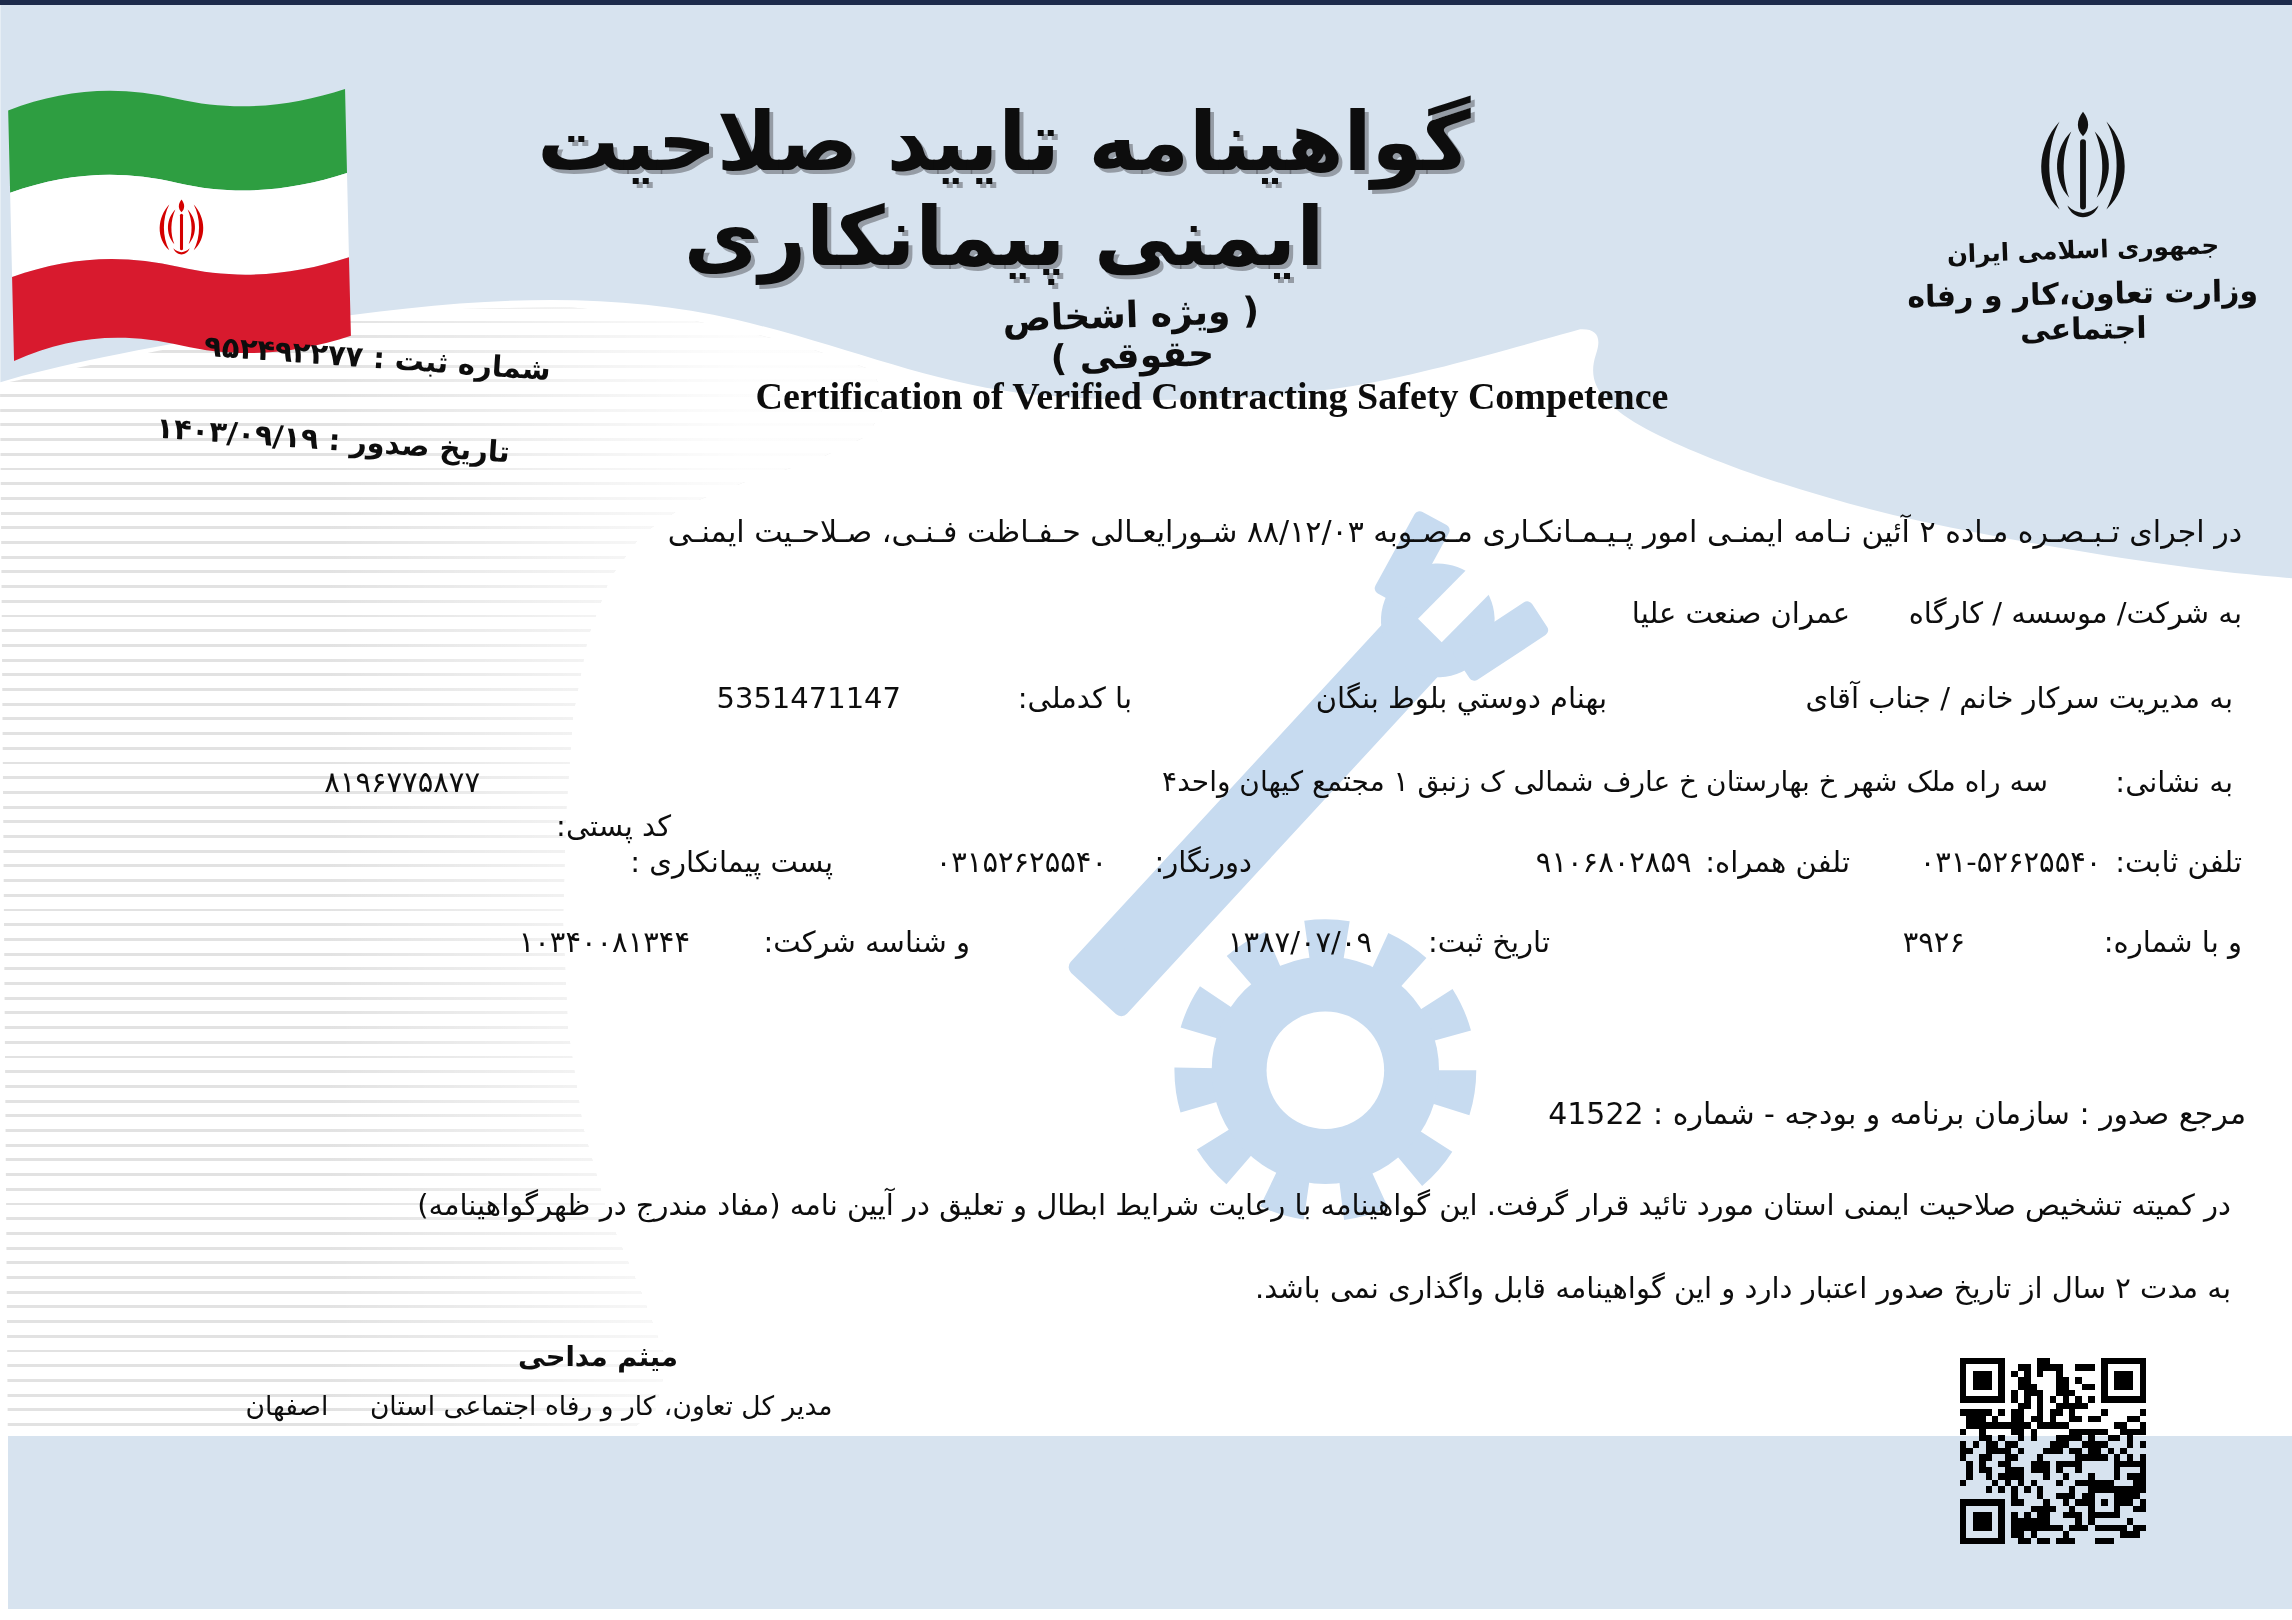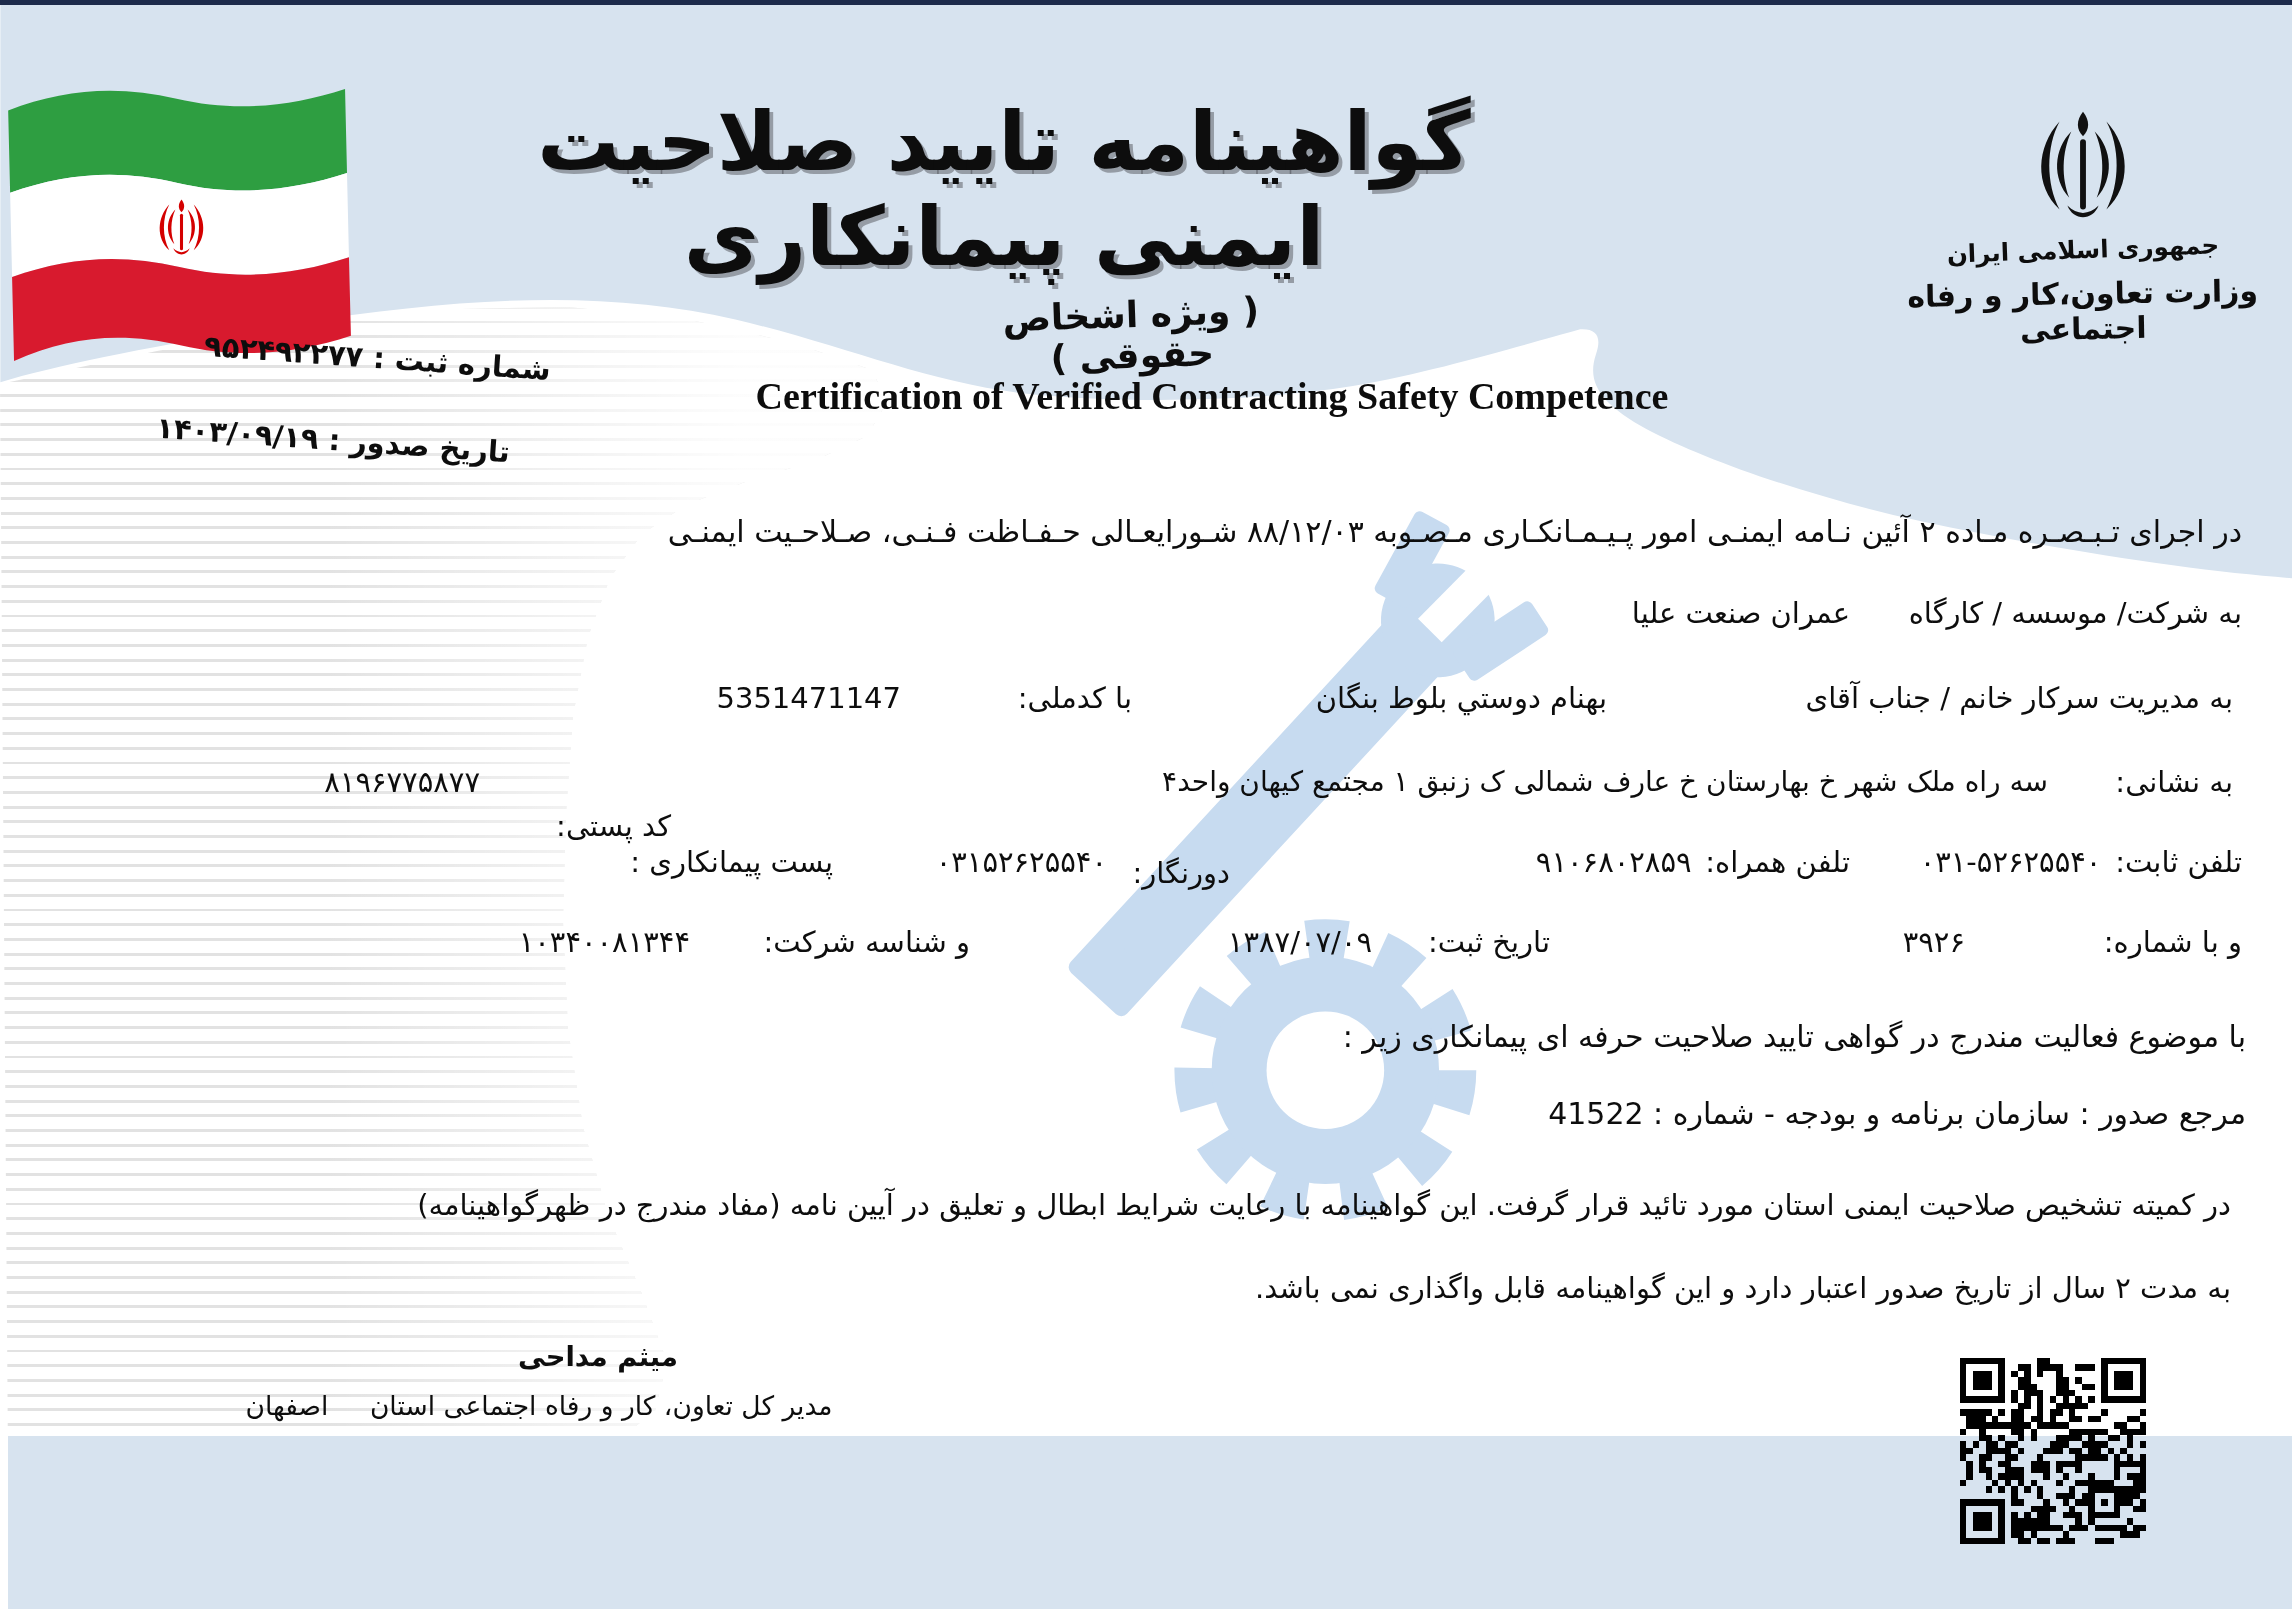--- a/index.html
+++ b/index.html
@@ -157,32 +157,31 @@
   <div class="bl" style="top:765px;right:1813px;">۸۱۹۶۷۷۵۸۷۷</div>
 
   <div class="bl chunk" style="top:845px;right:51px;">
     <span>تلفن ثابت:</span>
     <span>۰۳۱-۵۲۶۲۵۵۴۰</span>
   </div>
   <div class="bl chunk" style="top:845px;right:443px;">
     <span>تلفن همراه:</span>
     <span>۹۱۰۶۸۰۲۸۵۹</span>
   </div>
-  <div class="bl" style="top:845px;right:1063px;margin-top:11px;">دورنگار:</div>
+  <div class="bl" style="top:845px;right:1041px;">دورنگار:</div>
   <div class="bl" style="top:845px;right:1186px;">۰۳۱۵۲۶۲۵۵۴۰</div>
   <div class="bl" style="top:845px;right:1460px;">پست پیمانکاری :</div>
 
   <div class="bl" style="top:925px;right:51px;">و با شماره:</div>
   <div class="bl" style="top:925px;right:328px;">۳۹۲۶</div>
   <div class="bl" style="top:925px;right:743px;">تاریخ ثبت:</div>
   <div class="bl" style="top:925px;right:921px;">۱۳۸۷/۰۷/۰۹</div>
   <div class="bl" style="top:925px;right:1323px;">و شناسه شرکت:</div>
   <div class="bl" style="top:925px;right:1603px;">۱۰۳۴۰۰۸۱۳۴۴</div>
 
-  <div class="bl" style="top:1019px;right:47px;font-size:30px;">با موضوع فعالیت مندرج در گواهی تایید صلاحیت حرفه ای  پیمانکاری زیر :</div>
   <div class="bl" style="top:1096px;right:47px;font-size:30px;">مرجع صدور : سازمان برنامه و بودجه - شماره : 41522</div>
 
   <div class="bl" style="top:1188px;right:62px;text-align:right;">در کمیته تشخیص صلاحیت ایمنی استان مورد تائید قرار گرفت. این گواهینامه با رعایت شرایط ابطال و تعلیق در آیین نامه (مفاد مندرج در ظهرگواهینامه)</div>
   <div class="bl" style="top:1271px;right:62px;">به مدت ۲ سال از تاریخ صدور اعتبار دارد و این گواهینامه قابل واگذاری نمی باشد.</div>
 
   <div class="sig-name">میثم مداحی</div>
   <div class="sig-title">
     <span>مدیر کل تعاون، کار و رفاه اجتماعی استان</span>
     <span class="prov">اصفهان</span>
   </div>

